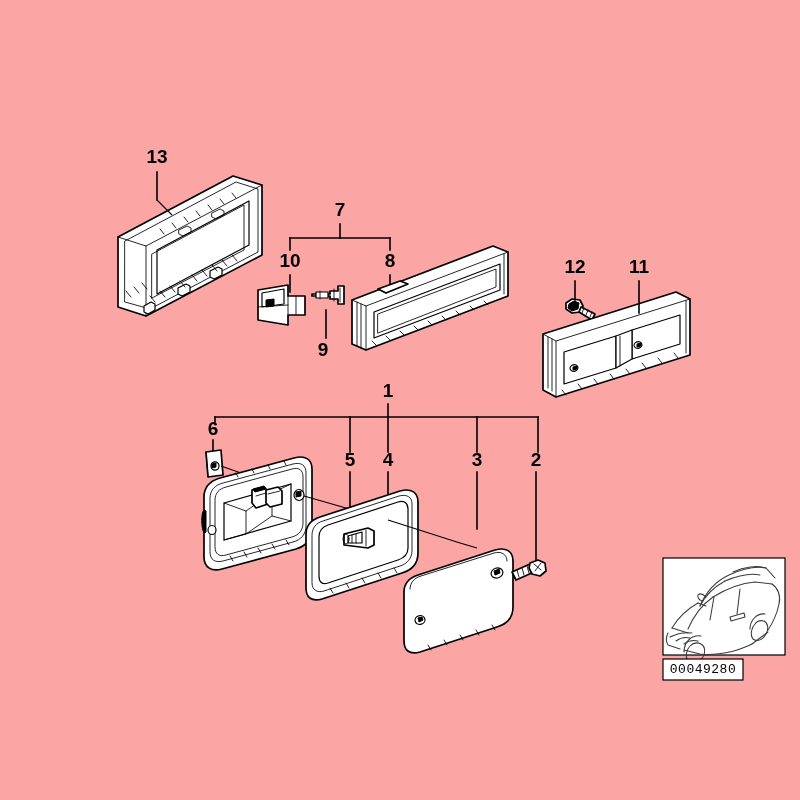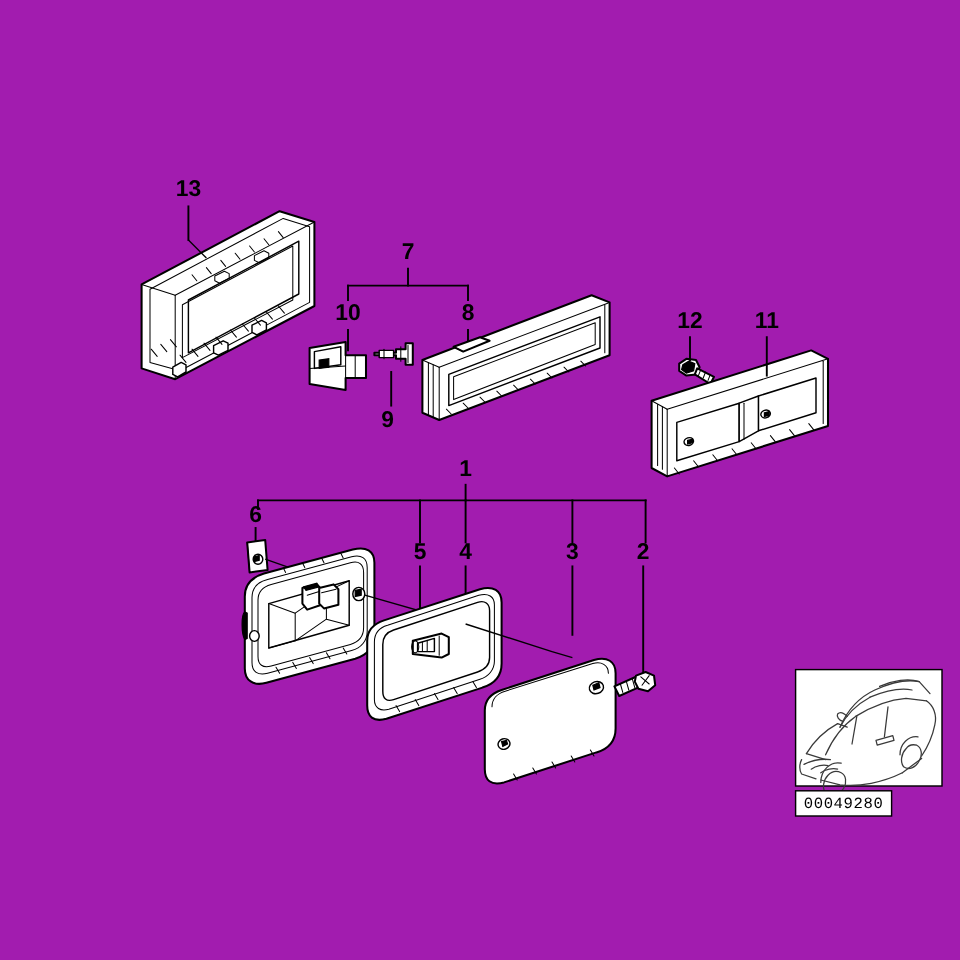--- a/index.html
+++ b/index.html
@@ -8,21 +8,21 @@
     padding: 0;
     background: #ffffff;
   }
   body {
     font-family: "Liberation Sans", sans-serif;
   }
   #diagram-root {
     position: relative;
     width: 800px;
     height: 800px;
-    background: #a21caf;
+    background: #fca5a5;
     overflow: hidden;
   }
   #diagram-svg {
     position: absolute;
     left: 0;
     top: 0;
     width: 800px;
     height: 800px;
     display: block;
   }

